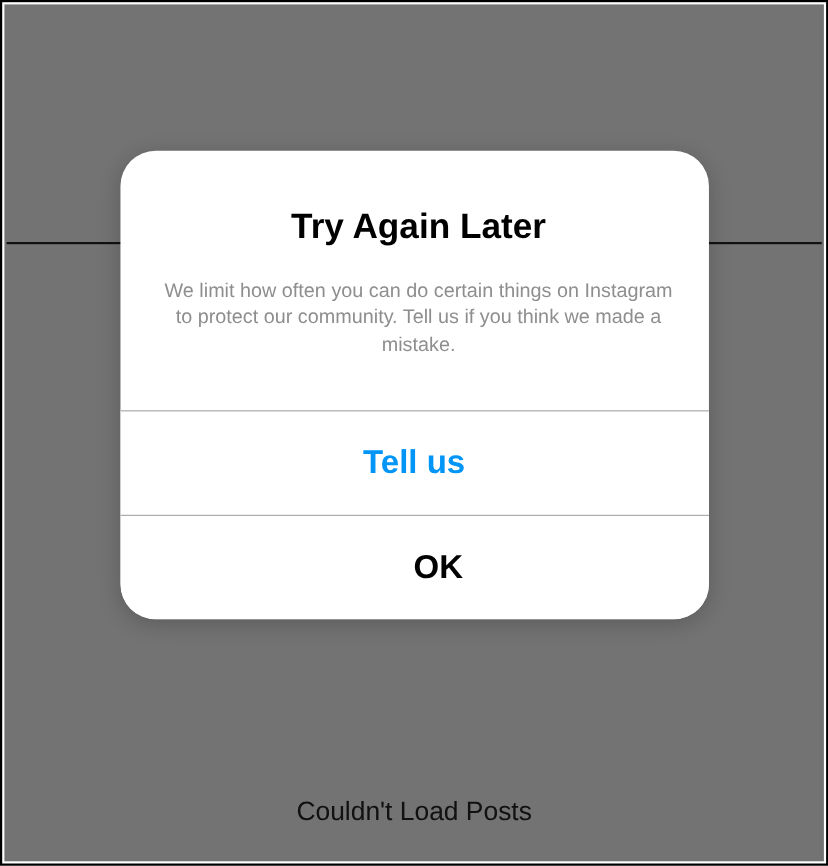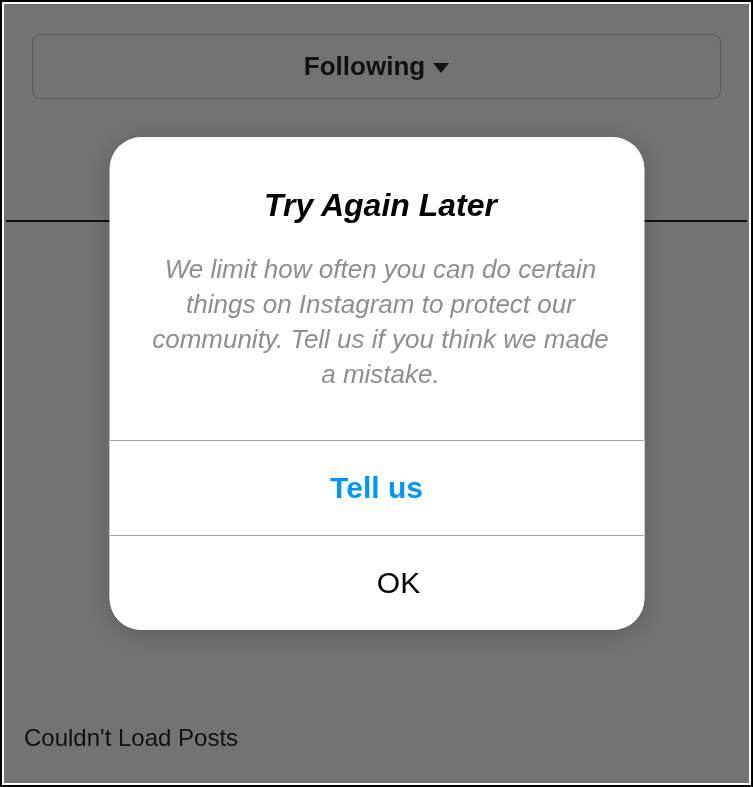--- a/index.html
+++ b/index.html
@@ -62,20 +62,21 @@
       top: 216px;
       height: 2px;
       background: #262626;
     }
 
     .error-section {
       position: absolute;
       left: 0;
       right: 0;
       bottom: 25px;
+      text-align: center;
       padding: 0 20px;
     }
 
     .error-title {
       font-size: 24px;
       font-weight: 400;
       color: #262626;
       margin-bottom: 6px;
     }
 
@@ -99,32 +100,31 @@
       width: 535px;
       background: #fff;
       border-radius: 32px;
       overflow: hidden;
       box-shadow: 0 4px 20px rgba(0,0,0,0.2);
     }
 
     .modal-content {
       padding: 50px 32px 48px 40px;
       text-align: center;
-      font-style: italic;
     }
 
     .modal-title {
       font-size: 32px;
       font-weight: 700;
       color: #000;
       margin-bottom: 28px;
     }
 
     .modal-body {
-      font-size: 26px;
+      font-size: 18px;
       color: #8e8e8e;
       line-height: 1.35;
     }
 
     .modal-btn {
       width: 100%;
       height: 95px;
       border: none;
       border-top: 1px solid #a3a3a3;
       background: #fff;
@@ -135,33 +135,29 @@
       justify-content: center;
     }
 
     .btn-primary {
       color: #0095f6;
       font-weight: 600;
     }
 
     .btn-default {
       color: #000;
-      font-weight: 400;
+      font-weight: 700;
       padding-left: 44px;
     }
   </style>
 </head>
 <body>
 
 <div class="background">
   <div class="top-buttons">
-    <button class="profile-btn">
-      <span>Following</span>
-      <span class="chevron-down"></span>
-    </button>
   </div>
 
   <div class="divider-line"></div>
 
   <div class="error-section">
     <div class="error-title">Couldn't Load Posts</div>
   </div>
 </div>
 
 <div class="dim-overlay"></div>

